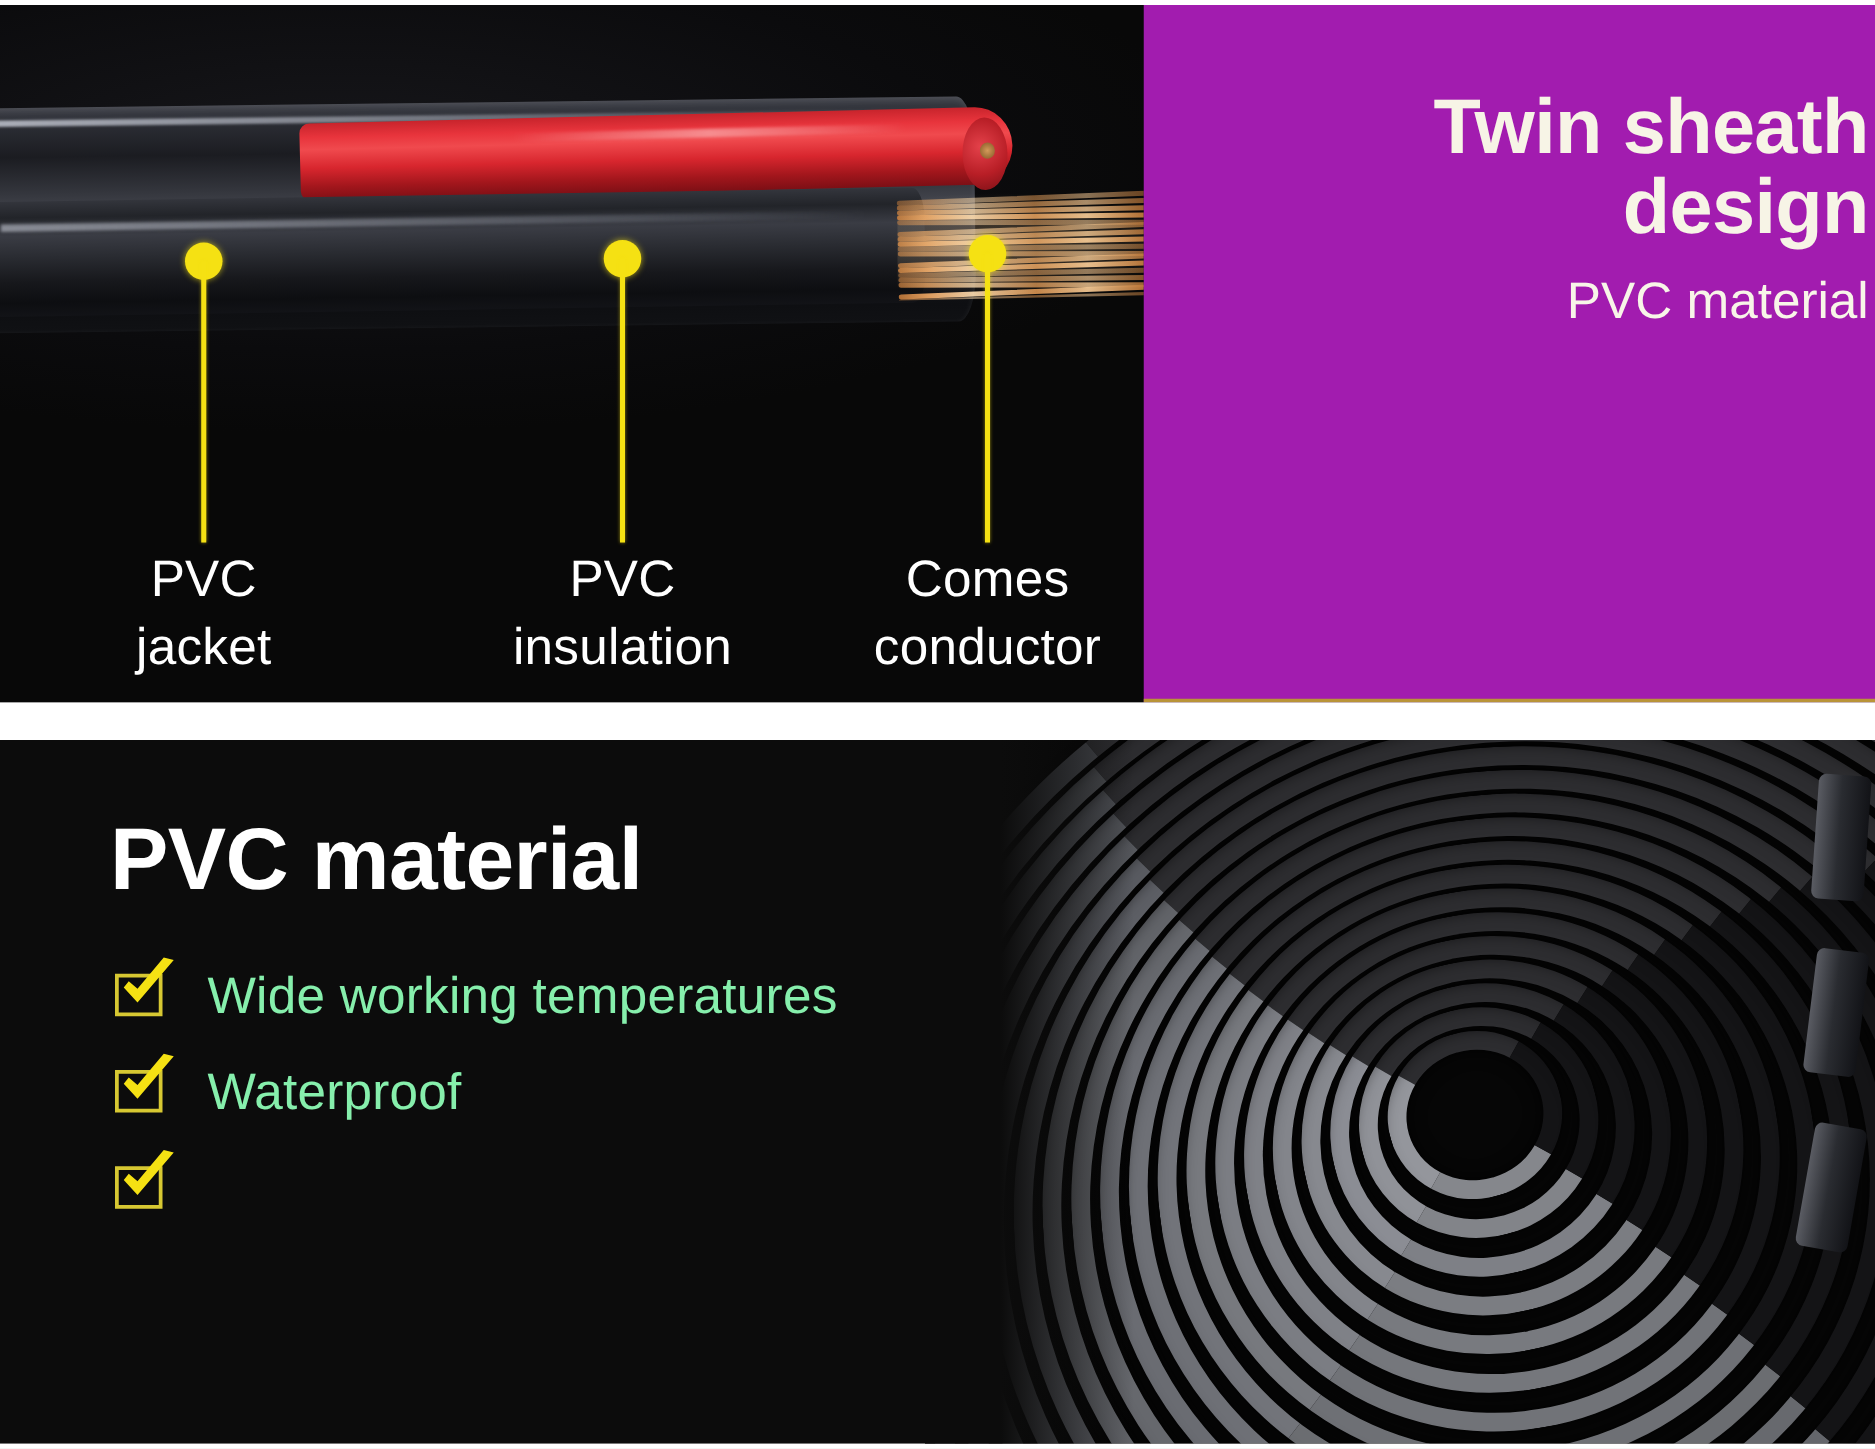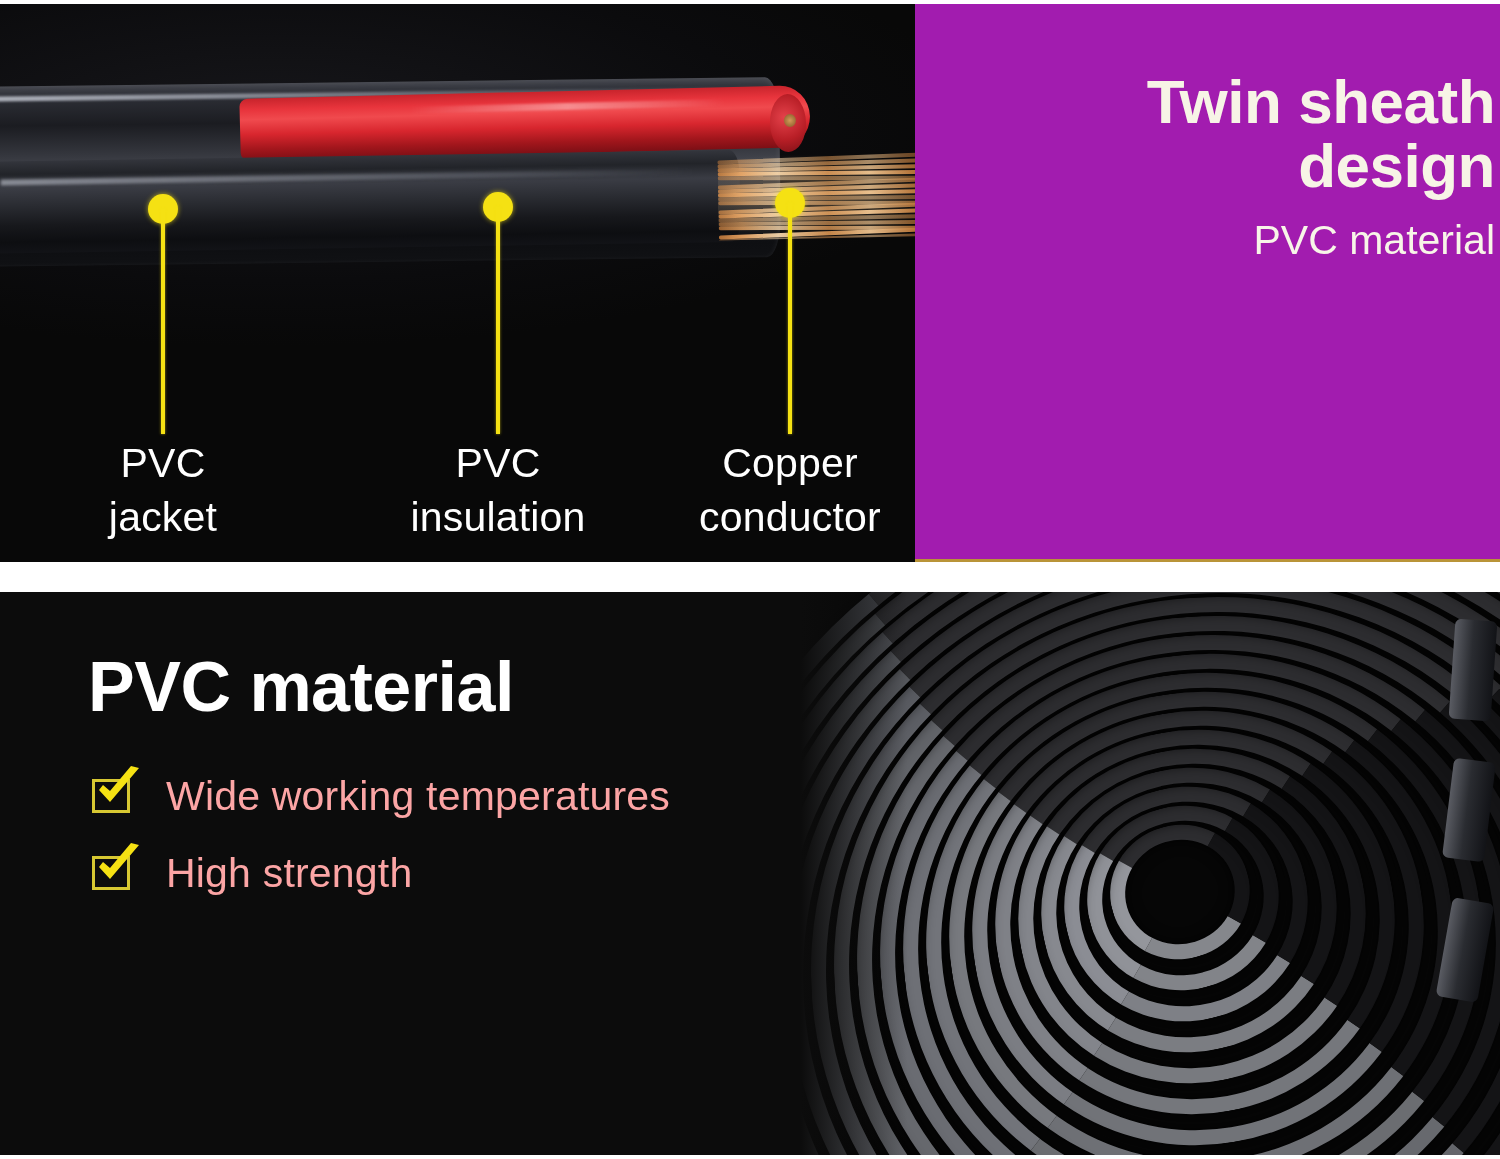--- a/index.html
+++ b/index.html
@@ -245,21 +245,21 @@
     border: 3px solid #d7c832;
     margin-right: 36px;
   }
   .check-box .tick {
     position: absolute;
     left: -2px; top: -16px;
     width: 48px; height: 44px;
     overflow: visible;
   }
   .feature-text {
-    color: #fca5a5;
+    color: #86efac;
     font-size: 41px;
     font-weight: 400;
     letter-spacing: .2px;
     white-space: nowrap;
   }
 
   
   .coil-photo {
     position: absolute;
     right: 0; top: 0;
@@ -334,21 +334,21 @@
         <div class="leader-dot" style="left: 148px; top: 190px;"></div>
         <div class="leader" style="left: 161px; top: 205px; height: 225px;"></div>
         <div class="callout-label" style="left: 163px; top: 432px;">PVC
 jacket</div>
         <div class="leader-dot" style="left: 483px; top: 188px;"></div>
         <div class="leader" style="left: 496px; top: 203px; height: 227px;"></div>
         <div class="callout-label" style="left: 498px; top: 432px;">PVC
 insulation</div>
         <div class="leader-dot" style="left: 775px; top: 184px;"></div>
         <div class="leader" style="left: 788px; top: 199px; height: 231px;"></div>
-        <div class="callout-label" style="left: 790px; top: 432px;">Copper
+        <div class="callout-label" style="left: 790px; top: 432px;">Comes
 conductor</div>
       </div>
 
     <aside class="panel-brown">
       <h1 class="brown-title">Twin sheath design</h1>
       <h2 class="brown-subtitle">PVC material</h2>
     </aside>
   </section>
 
   <div class="divider"></div>
@@ -394,19 +394,26 @@
             </svg>
           </span>
           <span class="feature-text">Wide working temperatures</span>
         </li>
         <li class="feature-item">
           <span class="check-box">
             <svg class="tick" viewBox="0 0 48 44">
               <path d="M6 24 L17 36 L46 2 L38 0 L17 25 L10 19 Z" fill="#f5e113"></path>
             </svg>
           </span>
-          <span class="feature-text">High strength</span>
+          <span class="feature-text">Waterproof</span>
+        </li>
+        <li class="feature-item">
+          <span class="check-box">
+            <svg class="tick" viewBox="0 0 48 44">
+              <path d="M6 24 L17 36 L46 2 L38 0 L17 25 L10 19 Z" fill="#f5e113"></path>
+            </svg>
+          </span>
         </li>
       </ul>
   </section>
 
   <div class="bottom-edge"></div>
 </div>
 
 </body></html>

